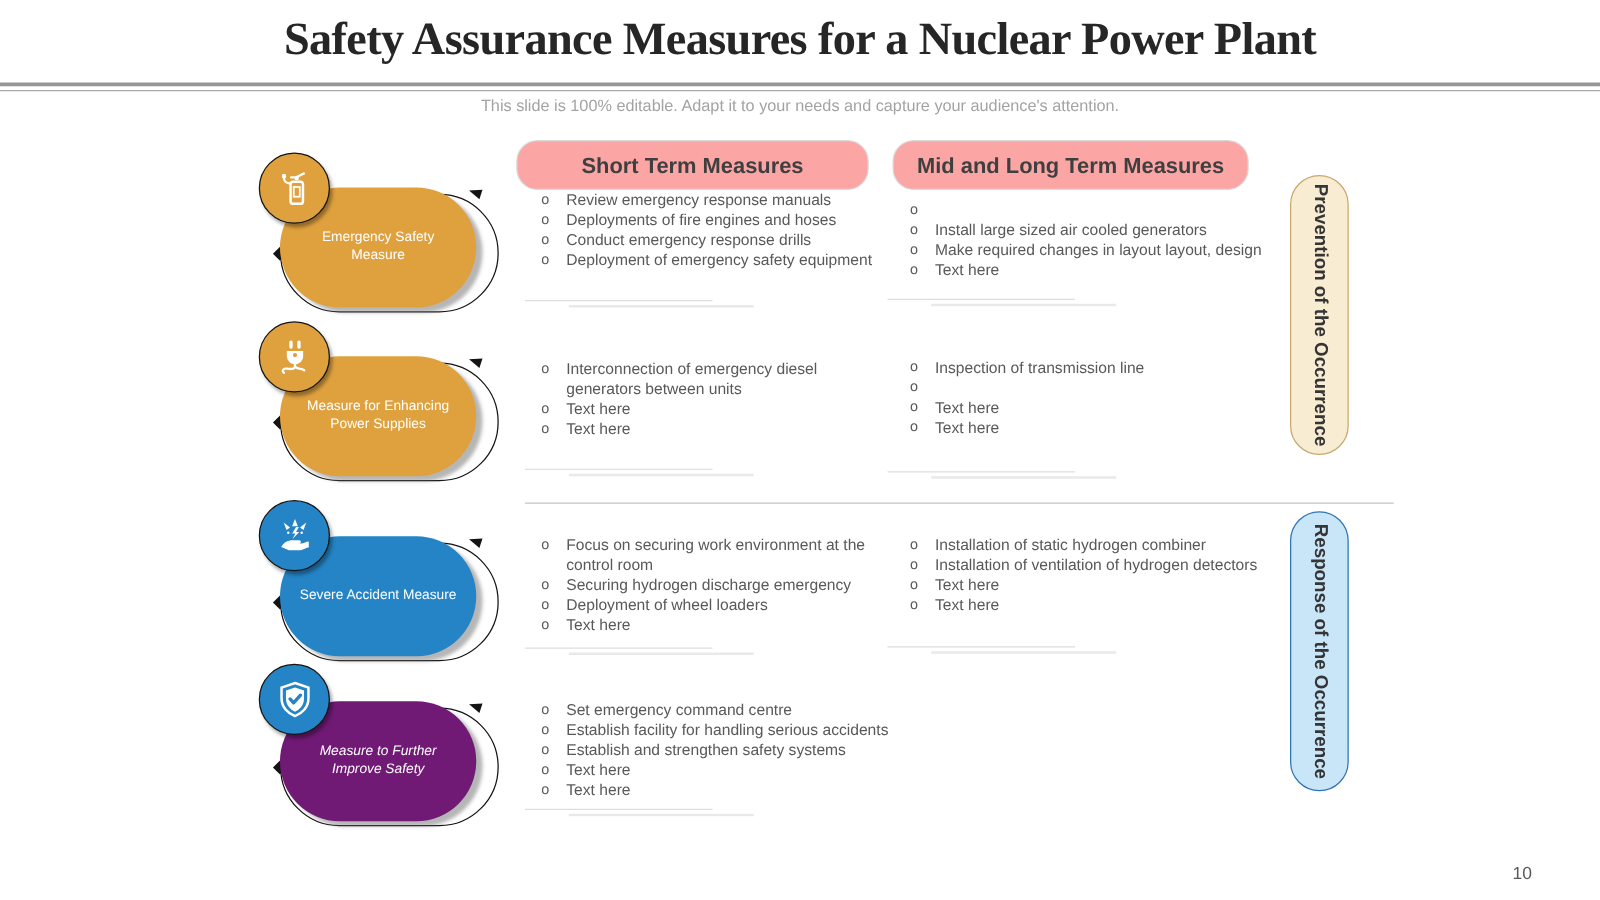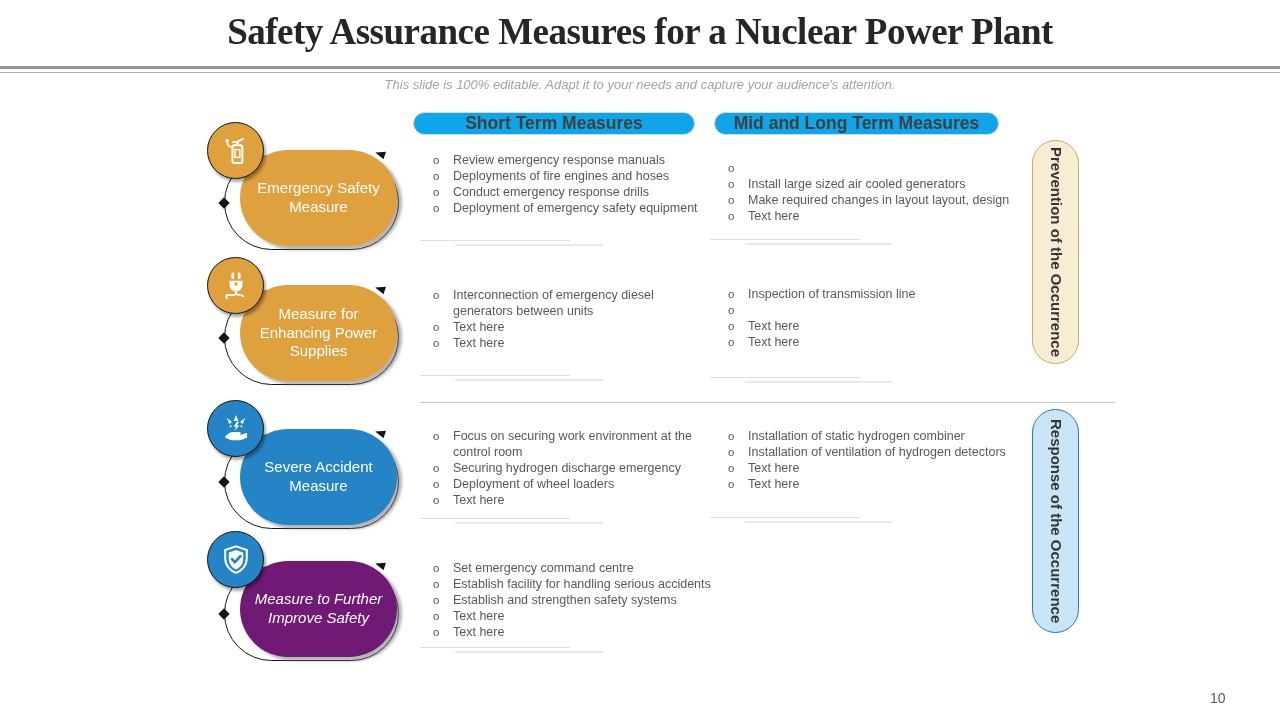--- a/index.html
+++ b/index.html
@@ -5,40 +5,40 @@
   html,body { margin:0; padding:0; background:#fff; }
   .slide { position:relative; width:1280px; height:720px; background:#ffffff;
            font-family:"Liberation Sans", sans-serif; overflow:hidden; }
 
   .title { position:absolute; top:10px; left:0; width:100%; text-align:center;
            font-family:"Liberation Serif", serif; font-weight:700; font-size:37px;
            color:#262626; letter-spacing:-0.5px; }
   .rule-a { position:absolute; top:66px; left:0; width:100%; height:3px; background:#969696; }
   .rule-b { position:absolute; top:72px; left:0; width:100%; height:1px; background:#ababab; }
   .subtitle { position:absolute; top:77px; left:0; width:100%; text-align:center;
-              font-style:italic; font-size:13px; color:#a3a3a3; }
-
-  .col-header { position:absolute; top:112px; height:23px; background:#0ea5e9;
+              font-size:13px; color:#a3a3a3; }
+
+  .col-header { position:absolute; top:112px; height:40px; background:#fca5a5;
                 border:1px solid #d9d9d9; border-radius:17px; font-weight:700;
                 font-size:17.5px; color:#3f3f3f; display:flex; align-items:center;
                 justify-content:center; box-sizing:border-box; }
   #hdr-short { left:413px; width:282px; }
   #hdr-mid   { left:714px; width:285px; }
 
   .outline { position:absolute; left:224px; width:175px; height:95px;
              border:1.5px solid #141414; border-radius:48px; box-sizing:border-box; }
   .arrow-tip { position:absolute; top:-6px; right:13px; width:0; height:0;
                border-right:10px solid #141414; border-top:4px solid transparent;
                border-bottom:4px solid transparent; transform:rotate(18deg); }
   .diamond { position:absolute; left:-5px; top:43px; width:8px; height:8px;
              background:#141414; transform:rotate(45deg); }
 
-  .pill { position:absolute; left:240px; width:157px; height:96px; border-radius:48px;
+  .pill { position:absolute; left:224px; width:157px; height:96px; border-radius:48px;
           display:flex; align-items:center; justify-content:center; text-align:center;
-          color:#ffffff; font-size:15px; line-height:1.25; padding:0 12px;
+          color:#ffffff; font-size:11px; line-height:1.25; padding:0 12px;
           box-sizing:border-box; box-shadow:5px 4px 3px rgba(110,110,110,0.5); z-index:2; }
 
   .icon-circle { position:absolute; left:207px; width:57px; height:57px; border-radius:50%;
                  border:1.6px solid #141414; display:flex; align-items:center;
                  justify-content:center; box-shadow:2px 3px 3px rgba(0,0,0,0.35);
                  z-index:3; box-sizing:border-box; }
   .icon-circle svg { width:34px; height:34px; display:block; }
 
   .o-r0 { top:155px; } .p-r0 { top:150px; } .i-r0 { top:122px; }
   .o-r1 { top:290px; } .p-r1 { top:285px; } .i-r1 { top:257px; }

